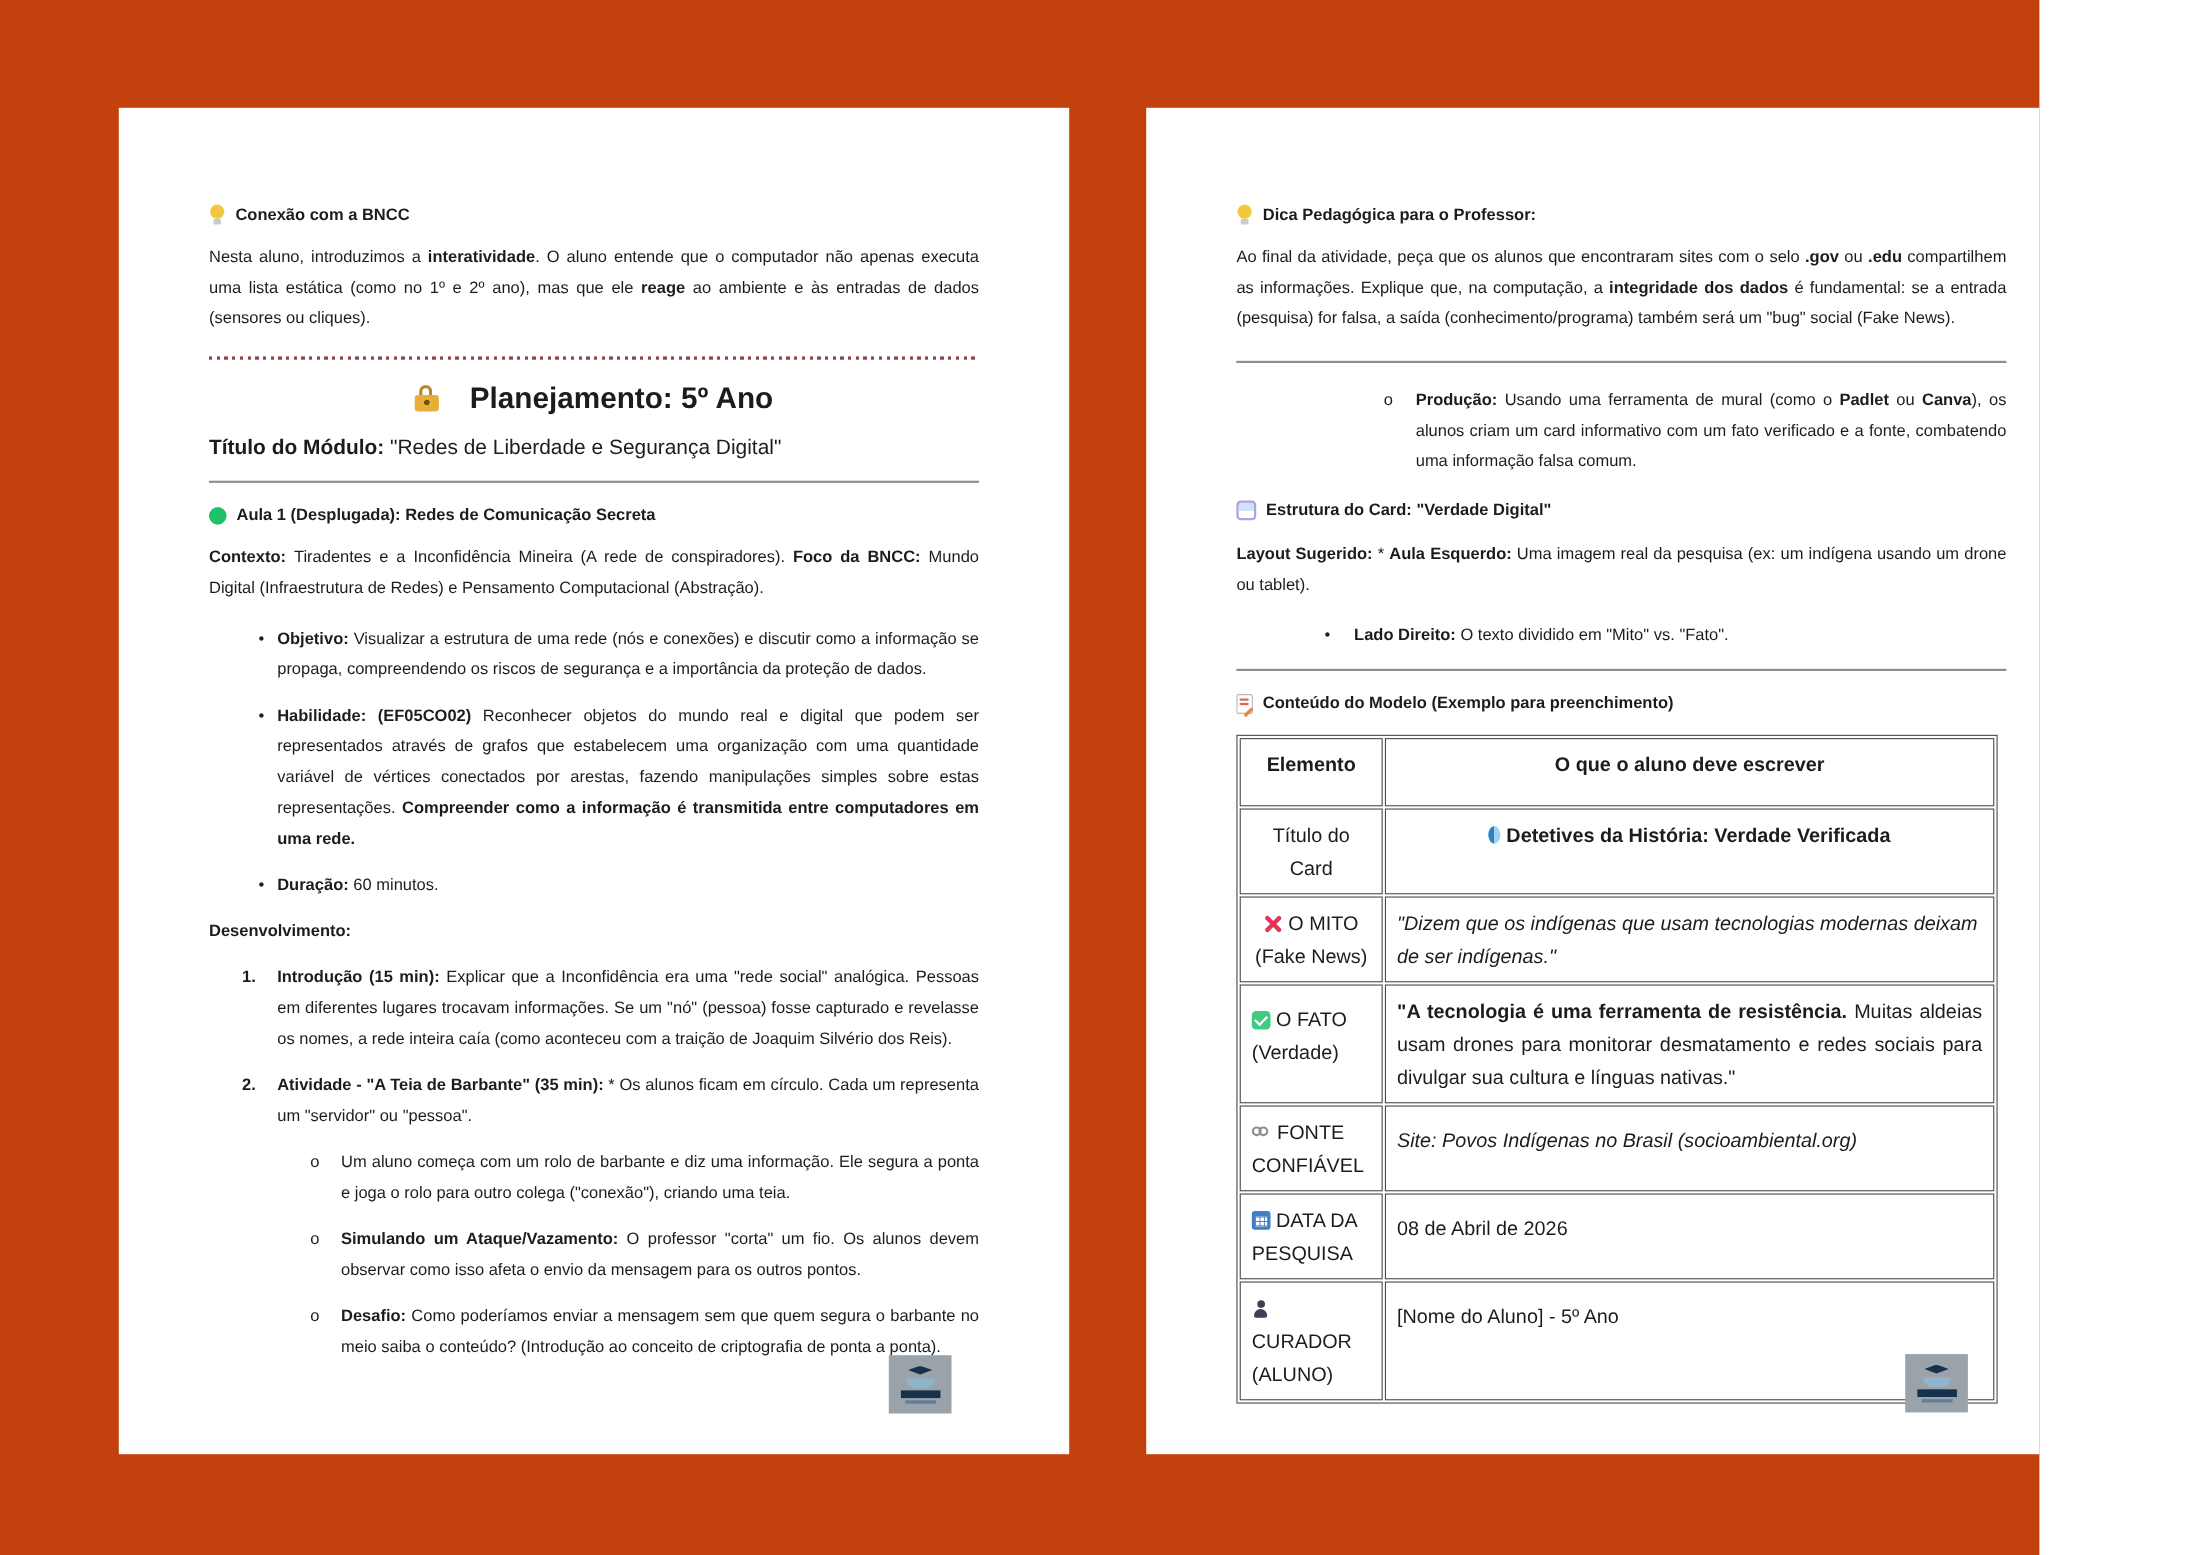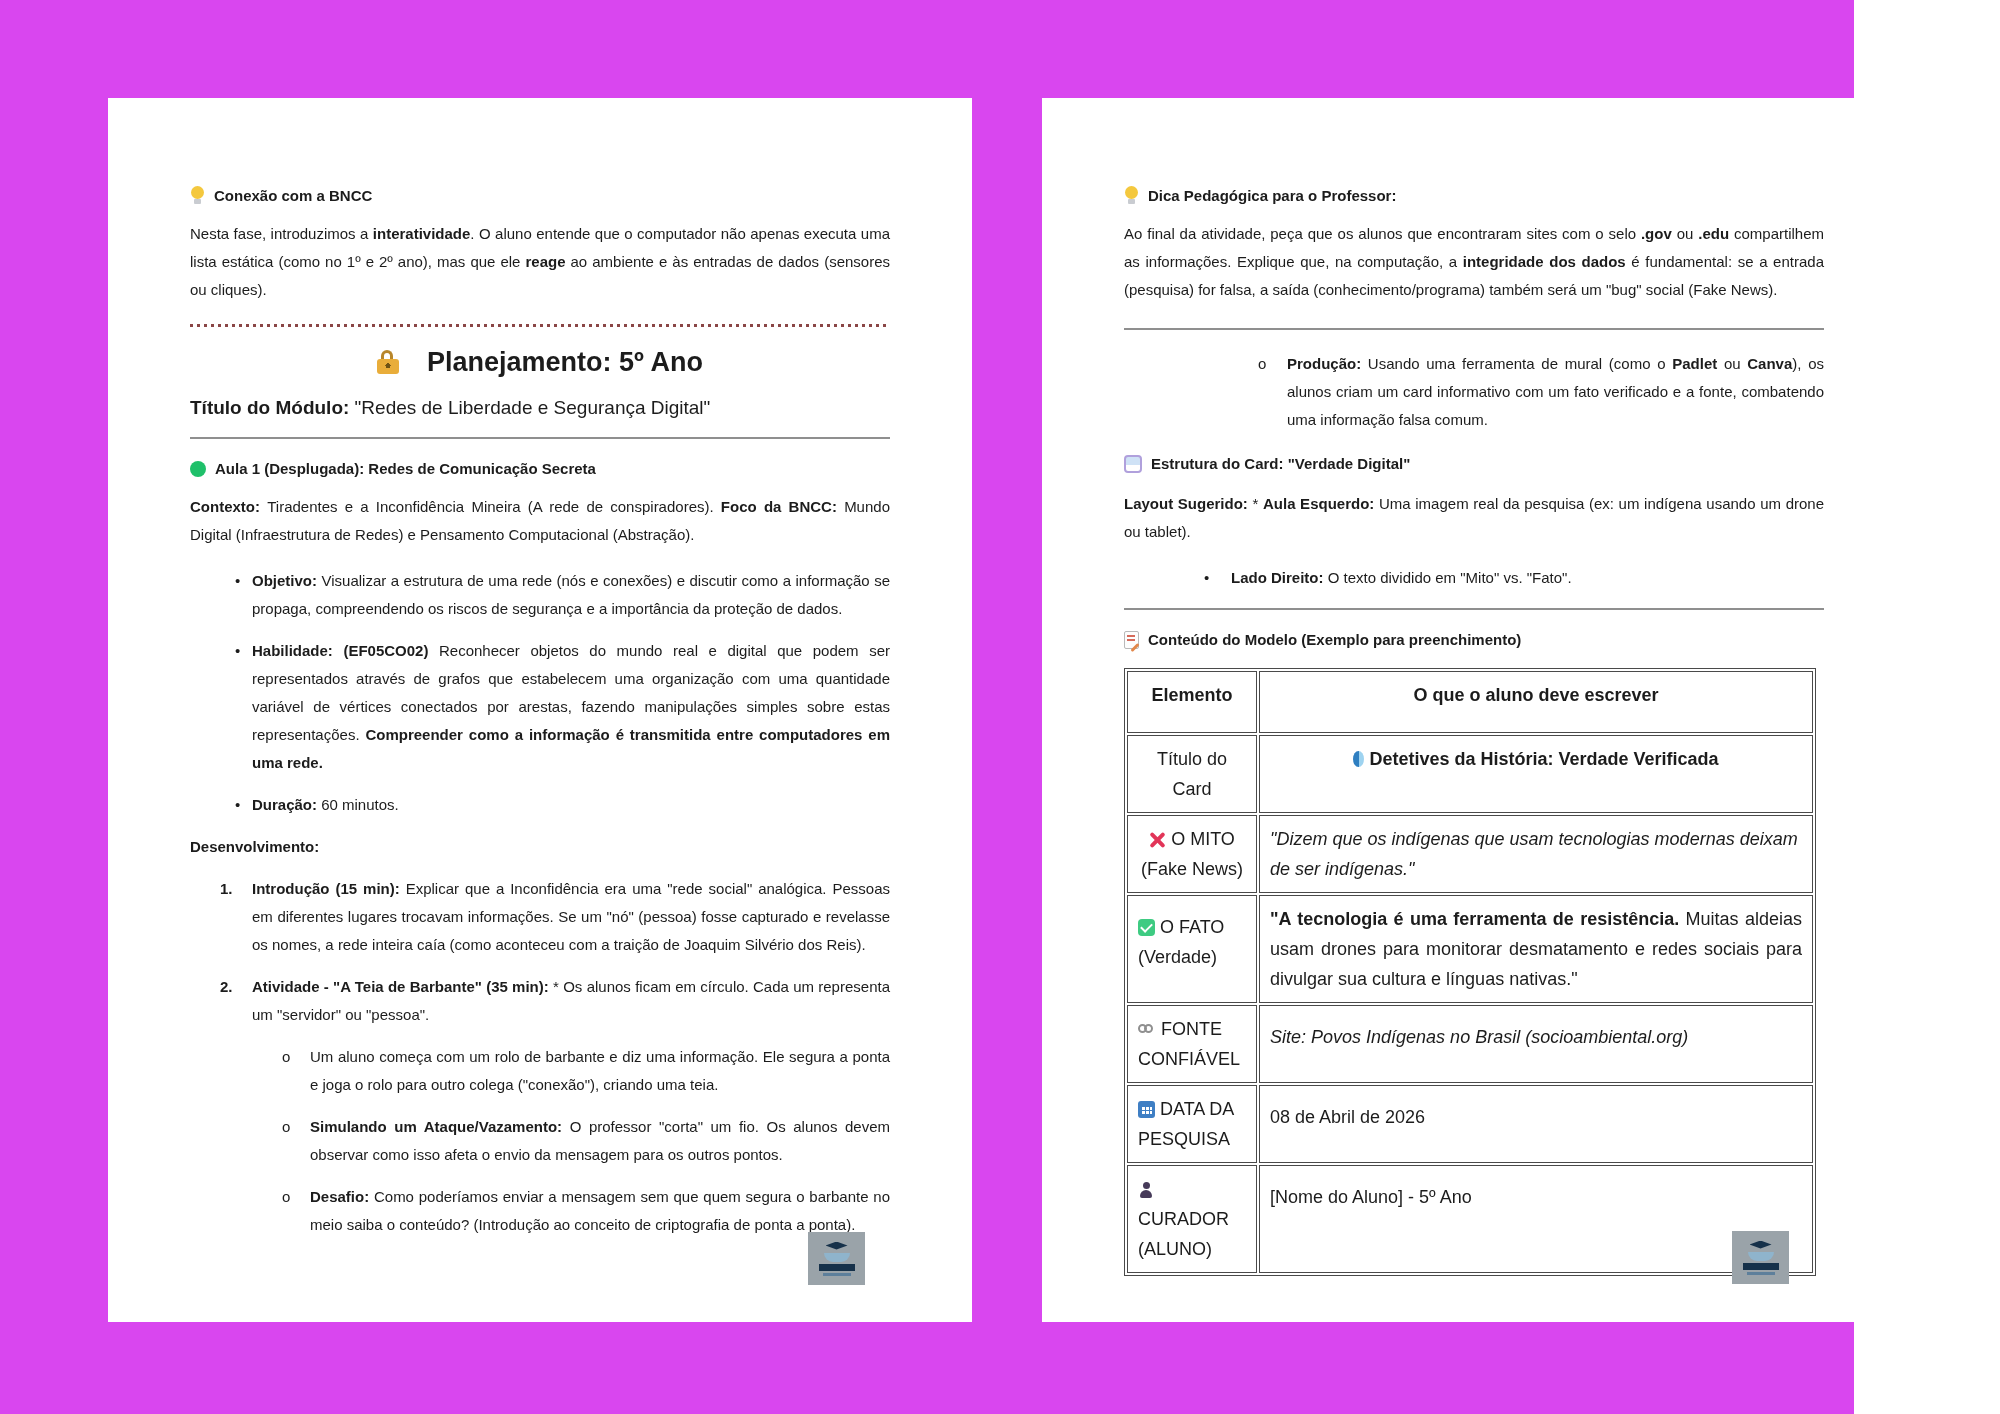--- a/index.html
+++ b/index.html
@@ -1,17 +1,17 @@
 <!DOCTYPE html>
 <html><head>
 <meta charset="utf-8">
 <style>
   html,body{margin:0;padding:0;}
   body{font-family:"Liberation Sans","DejaVu Sans",sans-serif;color:#1c1c1c;}
-  .canvas{position:relative;width:1854px;height:1414px;background:#d946ef;overflow:hidden;}
+  .canvas{position:relative;width:1854px;height:1414px;background:#c2410c;overflow:hidden;}
   .page{position:absolute;top:98px;width:864px;height:1224px;background:#ffffff;box-sizing:border-box;
         padding:84px 82px 0;font-size:15px;line-height:28px;}
   .page-left{left:108px;}
   .page-right{left:1042px;}
   .b{font-weight:700;}
   .i{font-style:italic;}
   .just{text-align:justify;}
   p{margin:0 0 18px;}
   .sec-head{display:flex;align-items:center;gap:9px;font-weight:700;margin:0 0 10px;}
   .dotted{height:3px;margin:20px 0 18px;
@@ -91,21 +91,21 @@
 <body>
 
 <div class="canvas">
 
   <div class="page page-left">
 
     <div class="sec-head">
       <span class="ic bulb"></span>
       <span>Conexão com a BNCC</span>
     </div>
-    <p class="just"><span>Nesta fase, introduzimos a </span><span class="b">interatividade</span><span>. O aluno entende que o computador não apenas executa uma lista estática (como no 1º e 2º ano), mas que ele </span><span class="b">reage</span><span> ao ambiente e às entradas de dados (sensores ou cliques).</span></p>
+    <p class="just"><span>Nesta aluno, introduzimos a </span><span class="b">interatividade</span><span>. O aluno entende que o computador não apenas executa uma lista estática (como no 1º e 2º ano), mas que ele </span><span class="b">reage</span><span> ao ambiente e às entradas de dados (sensores ou cliques).</span></p>
 
     <div class="dotted"></div>
 
     <div class="h1c">
       <span class="ic lock"></span>
       <span>Planejamento: 5º Ano</span>
     </div>
 
     <p class="modulo"><span class="b">Título do Módulo: </span><span>"Redes de Liberdade e Segurança Digital"</span></p>
 

